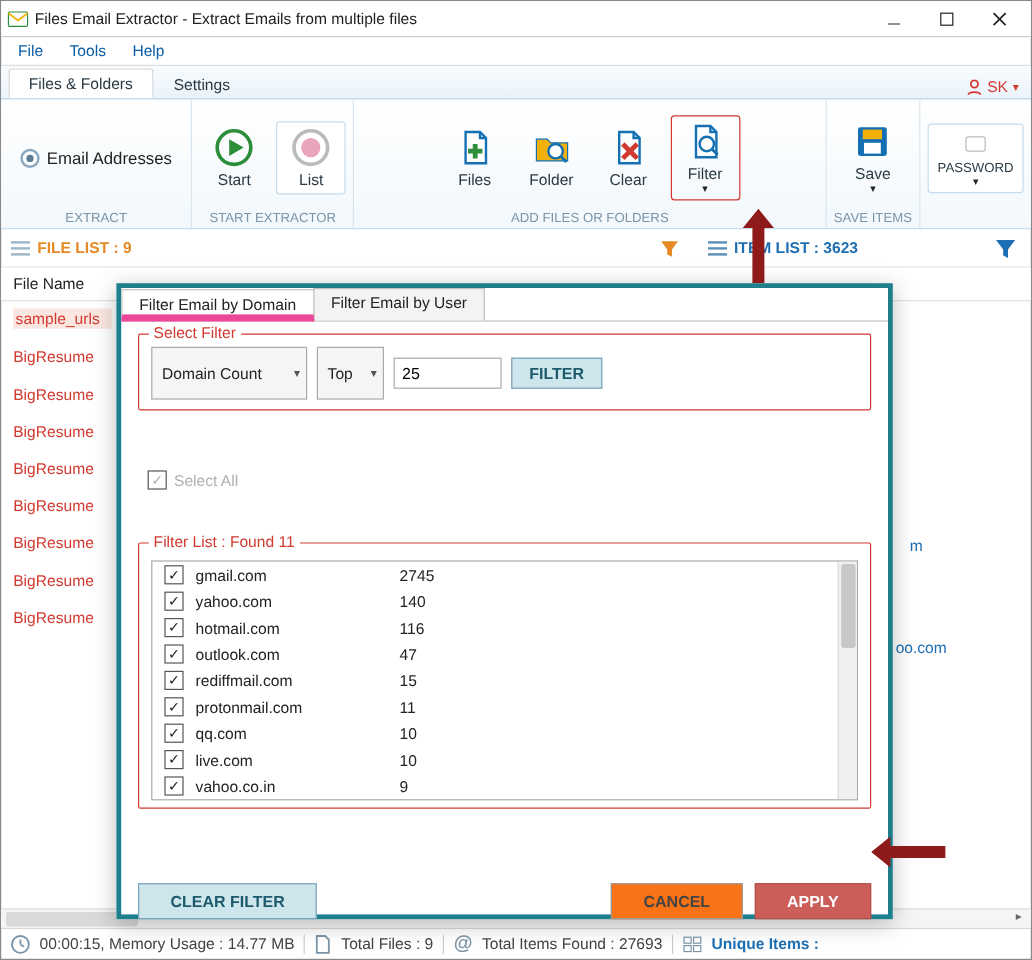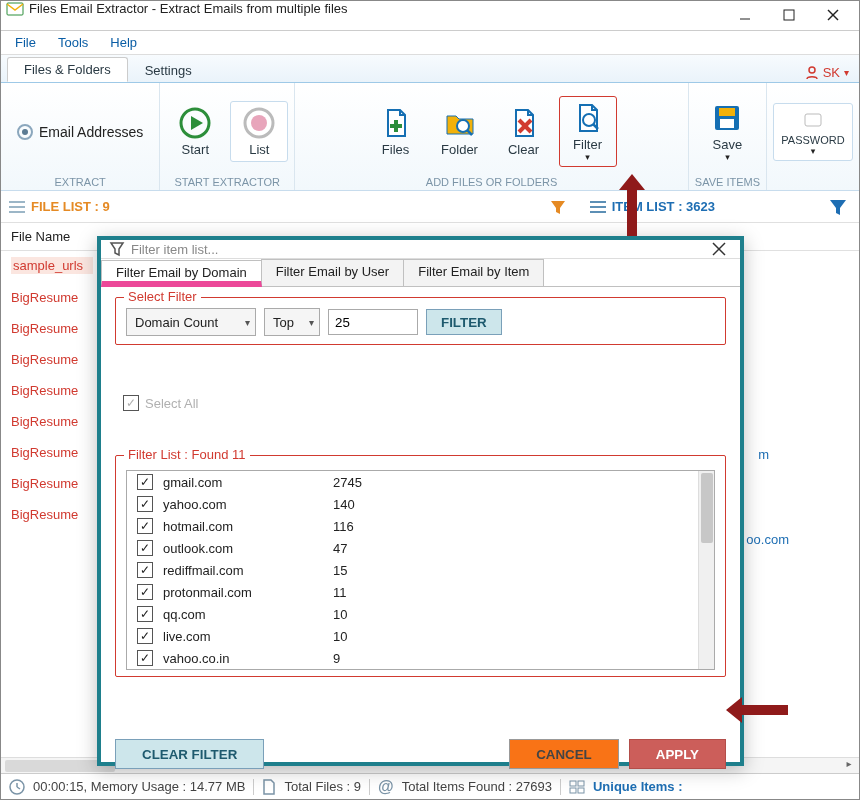--- a/index.html
+++ b/index.html
@@ -1,18 +1,18 @@
 <!DOCTYPE html>
 <html><head>
 <meta charset="utf-8">
 <style>
 * { box-sizing: border-box; margin: 0; padding: 0; font-family: "Segoe UI", Arial, sans-serif; }
 body { background: #fff; font-size: 13px; color: #222; width: 860px; height: 800px; overflow: hidden; position: relative; }
 .window { width: 860px; height: 800px; border: 1px solid #888; display: flex; flex-direction: column; background: #fff; }
-.titlebar { height: 30px; display: flex; padding: 0 4px; border-bottom: 1px solid #ccc; background: #fff; }
+.titlebar { height: 30px; display: flex; align-items: center; padding: 0 4px; border-bottom: 1px solid #ccc; background: #fff; }
 .titlebar .appicon { width: 20px; height: 16px; display:flex; align-items:center; justify-content:center; }
 .titlebar .title { flex: 1; font-size: 13px; padding-left: 4px; }
 .titlebar .winbtn { width: 44px; height: 28px; display: flex; align-items: center; justify-content: center; cursor: pointer; }
 .menubar { height: 24px; display: flex; align-items: center; gap: 2px; padding: 0 4px; border-bottom: 1px solid #ddd; }
 .menubar .menuitem { padding: 2px 10px; color: #0a5da5; cursor: pointer; }
 .tabbar { height: 28px; display: flex; align-items: flex-end; border-bottom: 1px solid #9ec9e7; background: linear-gradient(#f7fbfe,#eaf3fa); padding-left: 6px; }
 .tabbar .tab { padding: 4px 16px; border: 1px solid transparent; border-bottom: none; cursor: pointer; color: #2a3a44; }
 .tabbar .tab.active { background: #fff; border: 1px solid #ccc; border-bottom: 1px solid #fff; border-radius: 3px 3px 0 0; }
 .user { margin-left: auto; margin-right: 10px; color: #d13a30; display: flex; align-items: center; gap: 4px; padding-bottom: 2px; }
 .ribbon { display: flex; align-items: stretch; height: 108px; border-bottom: 1px solid #c7dced; background: linear-gradient(#fff,#f2f8fc); }
@@ -43,21 +43,21 @@
 .dialog .dtitle { height:30px; display:flex; align-items:center; padding:0 8px; border-bottom:1px solid #ddd; }
 .dialog .dtitle .dtxt { color:#888; margin-left:6px; }
 .dialog .dclose { margin-left:auto; cursor:pointer; padding:2px 6px; }
 .dialog .dtabs { display:flex; height:28px; border-bottom:1px solid #c0c0c0; }
 .dialog .dtab { padding:4px 14px; border:1px solid #c0c0c0; border-bottom:none; background:#f3f3f3; cursor:pointer; margin-right:-1px; }
 .dialog .dtab.active { background:#fff; border-bottom:6px solid #ec4899; position:relative; top:1px; }
 .dialog .body { flex:1; padding: 10px 14px; display:flex; flex-direction:column;gap:38px; }
 .fieldset { border:1px solid #d13a30; border-radius:2px; padding:10px 10px 8px 10px; margin-bottom:8px; position:relative; }
 .fieldset .legend { position:absolute; top:-9px; left:8px; background:#fff; padding:0 4px; color:#d13a30; font-size:13px; }
 .frow2 { display:flex; align-items:center; gap:8px; }
-.select { height:28px; border:1px solid #aaa; background:#f5f5f5; padding:2px 20px 2px 8px; position:relative; cursor:pointer; display:flex; align-items:center; }
+.select { height:44px; border:1px solid #aaa; background:#f5f5f5; padding:2px 20px 2px 8px; position:relative; cursor:pointer; display:flex; align-items:center; }
 .select::after { content:"▾"; position:absolute; right:5px; font-size:10px; color:#555; }
 .tinput { height:26px; width:90px; border:1px solid #aaa; padding:0 6px; }
 .btn { height:26px; padding:0 14px; border:1px solid #7aa0b9; background:#cde6eb; cursor:pointer; font-weight:bold; color:#1e5a6e; }
 .selectall { display:flex; align-items:center; gap:6px; margin: 4px 0 6px 8px; color:#b0b0b0; }
 .chk { width:16px;height:16px; border:1px solid #555; display:inline-flex; align-items:center; justify-content:center; font-size:12px; background:#fff; }
 .filterlist { flex:1; border:1px solid #aaa; margin:4px 0 0 0; overflow:hidden; position:relative; }
 .filterlist .scroll { overflow:hidden; height:100%; }
 .filterlist .row { display:flex; align-items:center; padding:3px 10px; gap:10px; }
 .filterlist .row .dom { width:160px; }
 .filterlist .row .cnt { width:60px; text-align:left; }
@@ -333,38 +333,23 @@
           <rect x="9" y="1" width="6" height="5" fill="none" stroke="#7b94a7"></rect>
           <rect x="1" y="8" width="6" height="5" fill="none" stroke="#7b94a7"></rect>
           <rect x="9" y="8" width="6" height="5" fill="none" stroke="#7b94a7"></rect>
         </svg>
       </span>
     <span style="color:#1e6eb3;font-weight:bold;">Unique Items :</span>
   </div>
 </div>
 
 <div class="dialog">
-  <div class="dtitle">
-    <span>
-        <svg width="16" height="16">
-          <polygon points="2,2 14,2 10,8 10,14 6,12 6,8" fill="none" stroke="#555" stroke-width="1.5"></polygon>
-        </svg>
-      </span>
-    <span class="dtxt">Filter item list...</span>
-    <div class="dclose">
-        <svg width="14" height="14">
-          <line x1="1" y1="1" x2="13" y2="13" stroke="#333" stroke-width="1.5"></line>
-          <line x1="13" y1="1" x2="1" y2="13" stroke="#333" stroke-width="1.5"></line>
-        </svg>
-      </div>
-  </div>
   <div class="dtabs">
     <div class="dtab active">Filter Email by Domain</div>
     <div class="dtab">Filter Email by User</div>
-    <div class="dtab">Filter Email by Item</div>
   </div>
   <div class="body">
     <div class="fieldset">
       <div class="legend">Select Filter</div>
       <div class="frow2">
         <div class="select" style="width:130px;">
             <span>Domain Count</span>
           </div>
         <div class="select" style="width:56px;">
             <span>Top</span>

